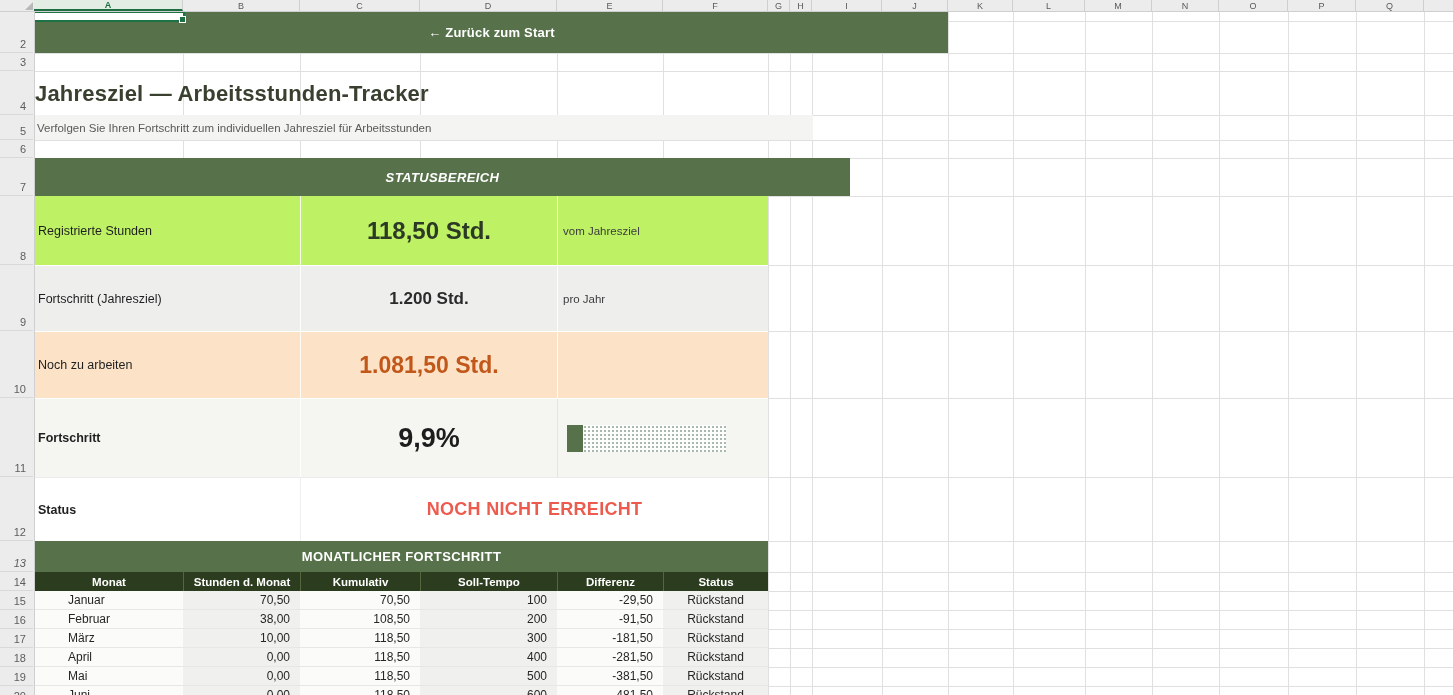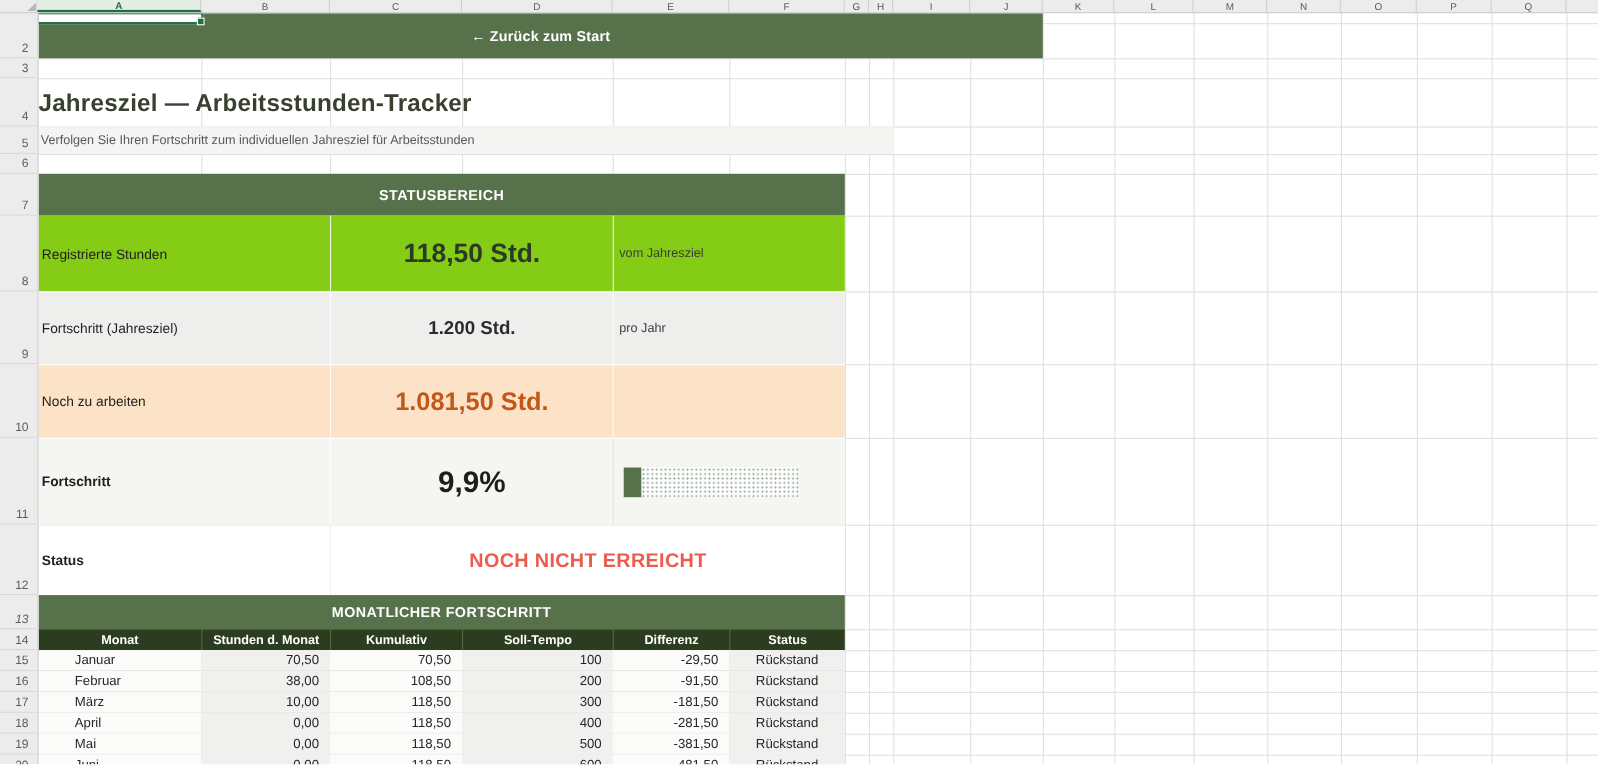--- a/index.html
+++ b/index.html
@@ -25,27 +25,27 @@
   .banner-top{left:35px;top:12px;width:913px;height:41px;background:#57724a;display:flex;align-items:center;justify-content:center;}
   .banner-top span{color:#ffffff;font-weight:bold;font-size:13px;letter-spacing:.2px;}
   .sel-box{position:absolute;left:33px;top:11px;width:152px;height:11px;background:#ffffff;border:2px solid #1e7145;box-sizing:border-box;z-index:4;}
   .sel-box .handle{position:absolute;right:-3px;bottom:-3px;width:5px;height:5px;background:#1e7145;border:1px solid #fff;}
   .title-row{left:35px;top:72px;width:780px;height:43px;display:flex;align-items:center;}
   .title-row h1{margin:0;font-size:22px;font-weight:bold;color:#39402f;letter-spacing:.2px;}
   .subtitle-band{left:35px;top:115px;width:778px;height:25px;background:#f4f4f2;display:flex;align-items:center;padding-left:2px;}
   .subtitle-band span{font-size:11.5px;color:#595959;}
   .sect-head{background:#57724a;display:flex;align-items:center;justify-content:center;}
   .sect-head span{color:#fff;font-weight:bold;font-size:13px;letter-spacing:.4px;}
-  .status-head{left:35px;top:158px;width:733px;height:38px;}
+  .status-head{left:35px;top:158px;width:815px;height:38px;font-style:italic;}
   .monthly-head{left:35px;top:541px;width:733px;height:31px;}
   .srow{left:35px;width:733px;display:flex;}
   .srow .c-label{width:265px;display:flex;align-items:center;padding-left:3px;box-sizing:border-box;font-size:12.5px;color:#1f1f1f;}
   .srow .c-value{width:257px;display:flex;align-items:center;justify-content:center;box-sizing:border-box;border-left:1px solid rgba(255,255,255,.85);}
   .srow .c-note{width:211px;display:flex;align-items:center;padding-left:5px;box-sizing:border-box;font-size:11.5px;color:#3c3c3c;border-left:1px solid rgba(255,255,255,.85);}
-  .r8{top:196px;height:69px;background:#84cc16;}
+  .r8{top:196px;height:69px;background:#bef264;}
   .r8 .c-value span{font-size:24px;font-weight:bold;color:#2c3a25;}
   .r9{top:265px;height:66px;background:#eeefed;border-top:1px solid #fff;}
   .r9 .c-value span{font-size:17px;font-weight:bold;color:#2b2b2b;}
   .r10{top:331px;height:67px;background:#fce3c8;border-top:1px solid #fff;}
   .r10 .c-value span{font-size:23px;font-weight:bold;color:#c2571a;}
   .r11{top:398px;height:79px;background:#f5f5f2;border-top:1px solid #fff;}
   .r11 .c-label,.r12 .c-label{font-weight:bold;}
   .r11 .c-value span{font-size:27px;font-weight:bold;color:#1d1d1d;}
   .r11 .c-note{border-left:1px solid #e4e4e1;}
   .r12{top:477px;height:64px;background:#ffffff;border-top:1px solid #ececec;}

